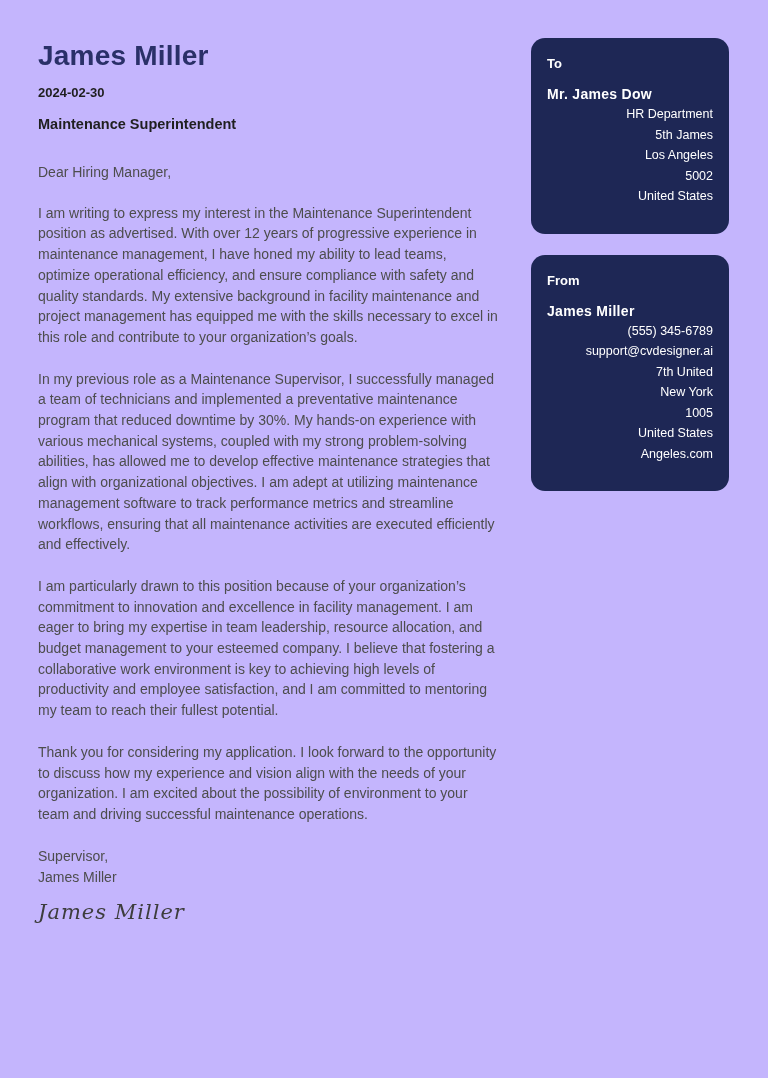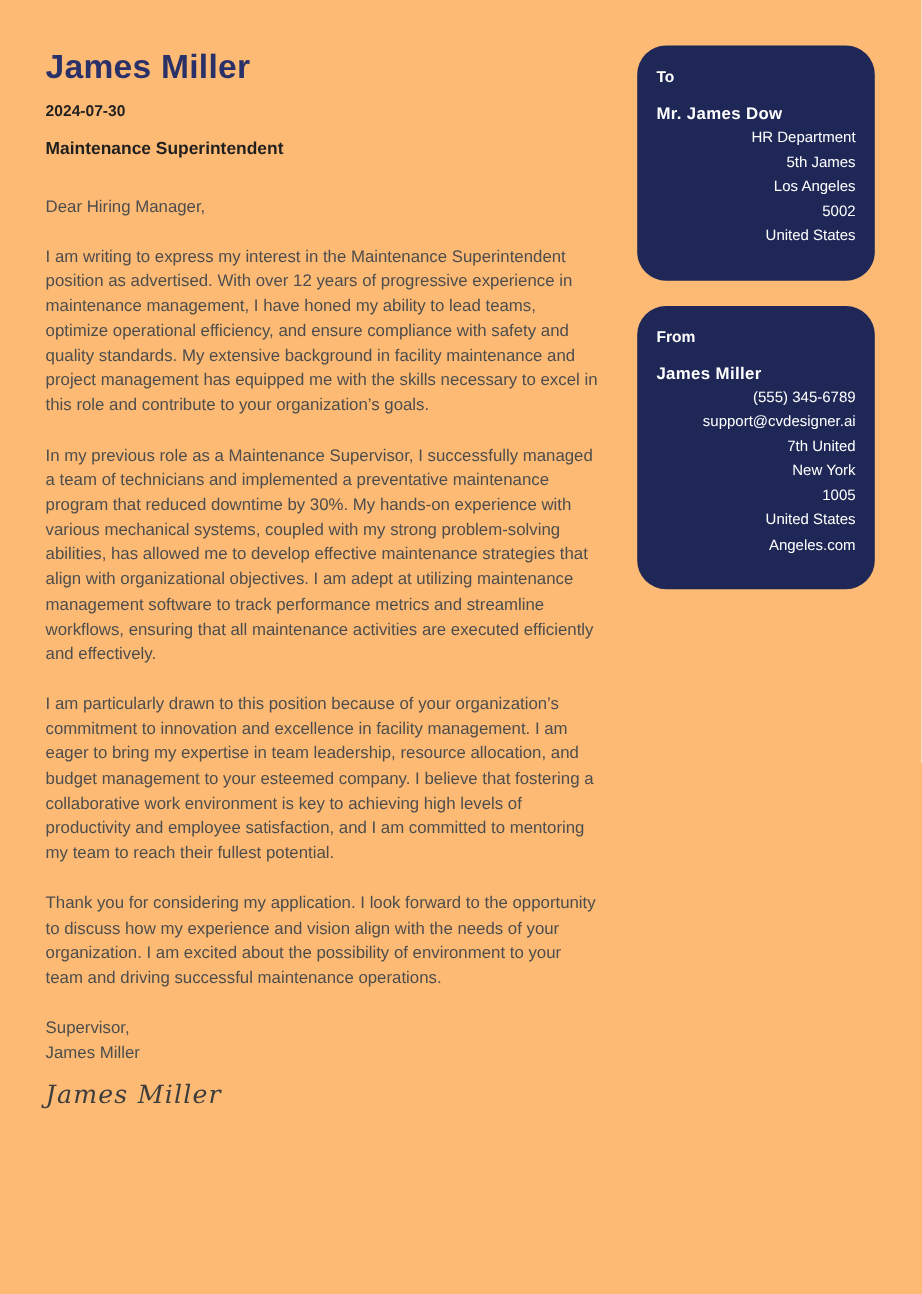--- a/index.html
+++ b/index.html
@@ -6,21 +6,21 @@
   html, body {
     width: 768px;
     height: 1078px;
     background: #ffffff;
     font-family: "Liberation Sans", "DejaVu Sans", sans-serif;
   }
   .page {
     position: relative;
     width: 768px;
     height: 1078px;
-    background: #fdba74;
+    background: #c4b5fd;
     overflow: hidden;
   }
 
   
   .letter-col {
     position: absolute;
     left: 38px;
     top: 40px;
     width: 462px;
   }
@@ -72,21 +72,21 @@
 
   
   .cards-col {
     position: absolute;
     left: 531px;
     top: 38px;
     width: 198px;
   }
   .card {
     background: #1e2755;
-    border-radius: 24px;
+    border-radius: 14px;
     color: #ffffff;
     padding: 18px 16px 27px 16px;
   }
   .card + .card { margin-top: 21px; }
   .card-label {
     font-size: 13px;
     font-weight: 700;
     margin-bottom: 13px;
   }
   .card-name {
@@ -102,21 +102,21 @@
     text-align: right;
   }
 </style>
 </head>
 <body>
 
 <div class="page">
 
   <div class="letter-col">
     <div class="candidate-name">James Miller</div>
-    <div class="letter-date">2024-07-30</div>
+    <div class="letter-date">2024-02-30</div>
     <div class="job-title">Maintenance Superintendent</div>
 
     <div class="salutation">Dear Hiring Manager,</div>
 
     <p class="body-paragraph">I am writing to express my interest in the Maintenance Superintendent position as advertised. With over 12 years of progressive experience in maintenance management, I have honed my ability to lead teams, optimize operational efficiency, and ensure compliance with safety and quality standards. My extensive background in facility maintenance and project management has equipped me with the skills necessary to excel in this role and contribute to your organization’s goals.</p>
     <p class="body-paragraph">In my previous role as a Maintenance Supervisor, I successfully managed a team of technicians and implemented a preventative maintenance program that reduced downtime by 30%. My hands-on experience with various mechanical systems, coupled with my strong problem-solving abilities, has allowed me to develop effective maintenance strategies that align with organizational objectives. I am adept at utilizing maintenance management software to track performance metrics and streamline workflows, ensuring that all maintenance activities are executed efficiently and effectively.</p>
     <p class="body-paragraph">I am particularly drawn to this position because of your organization’s commitment to innovation and excellence in facility management. I am eager to bring my expertise in team leadership, resource allocation, and budget management to your esteemed company. I believe that fostering a collaborative work environment is key to achieving high levels of productivity and employee satisfaction, and I am committed to mentoring my team to reach their fullest potential.</p>
     <p class="body-paragraph">Thank you for considering my application. I look forward to the opportunity to discuss how my experience and vision align with the needs of your organization. I am excited about the possibility of environment to your team and driving successful maintenance operations.</p>
 
     <div class="closing-block">

